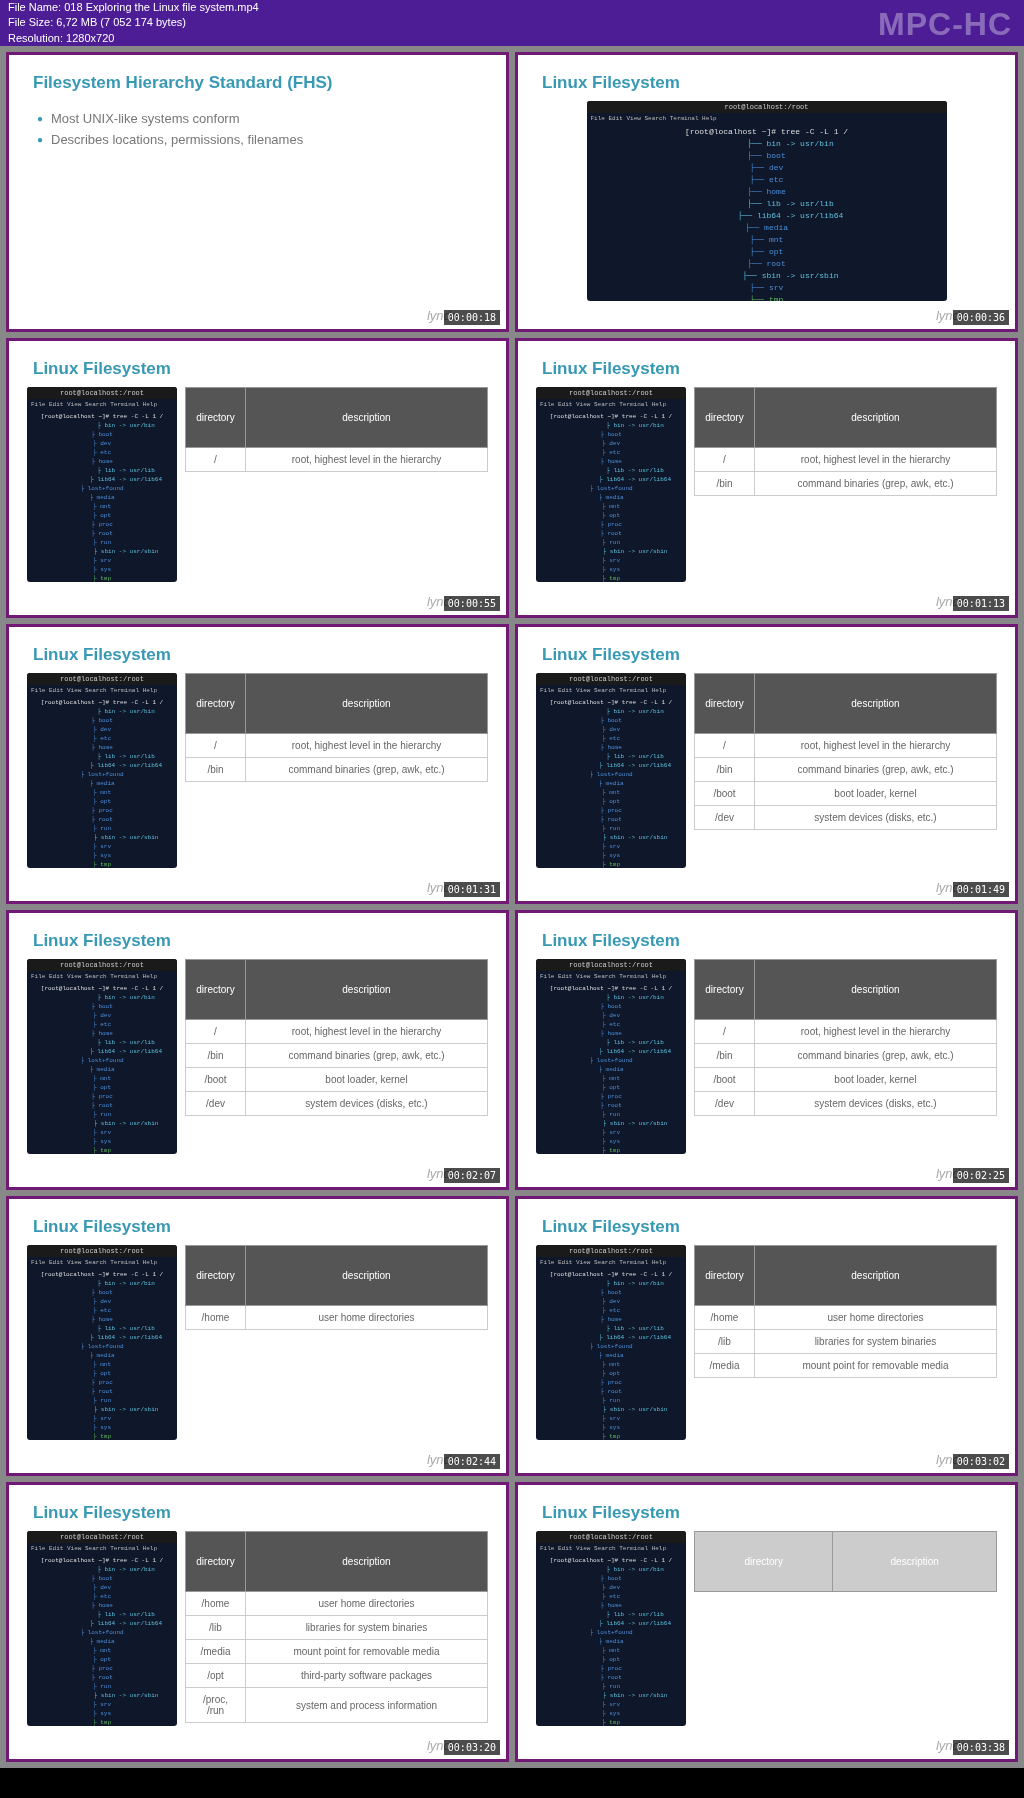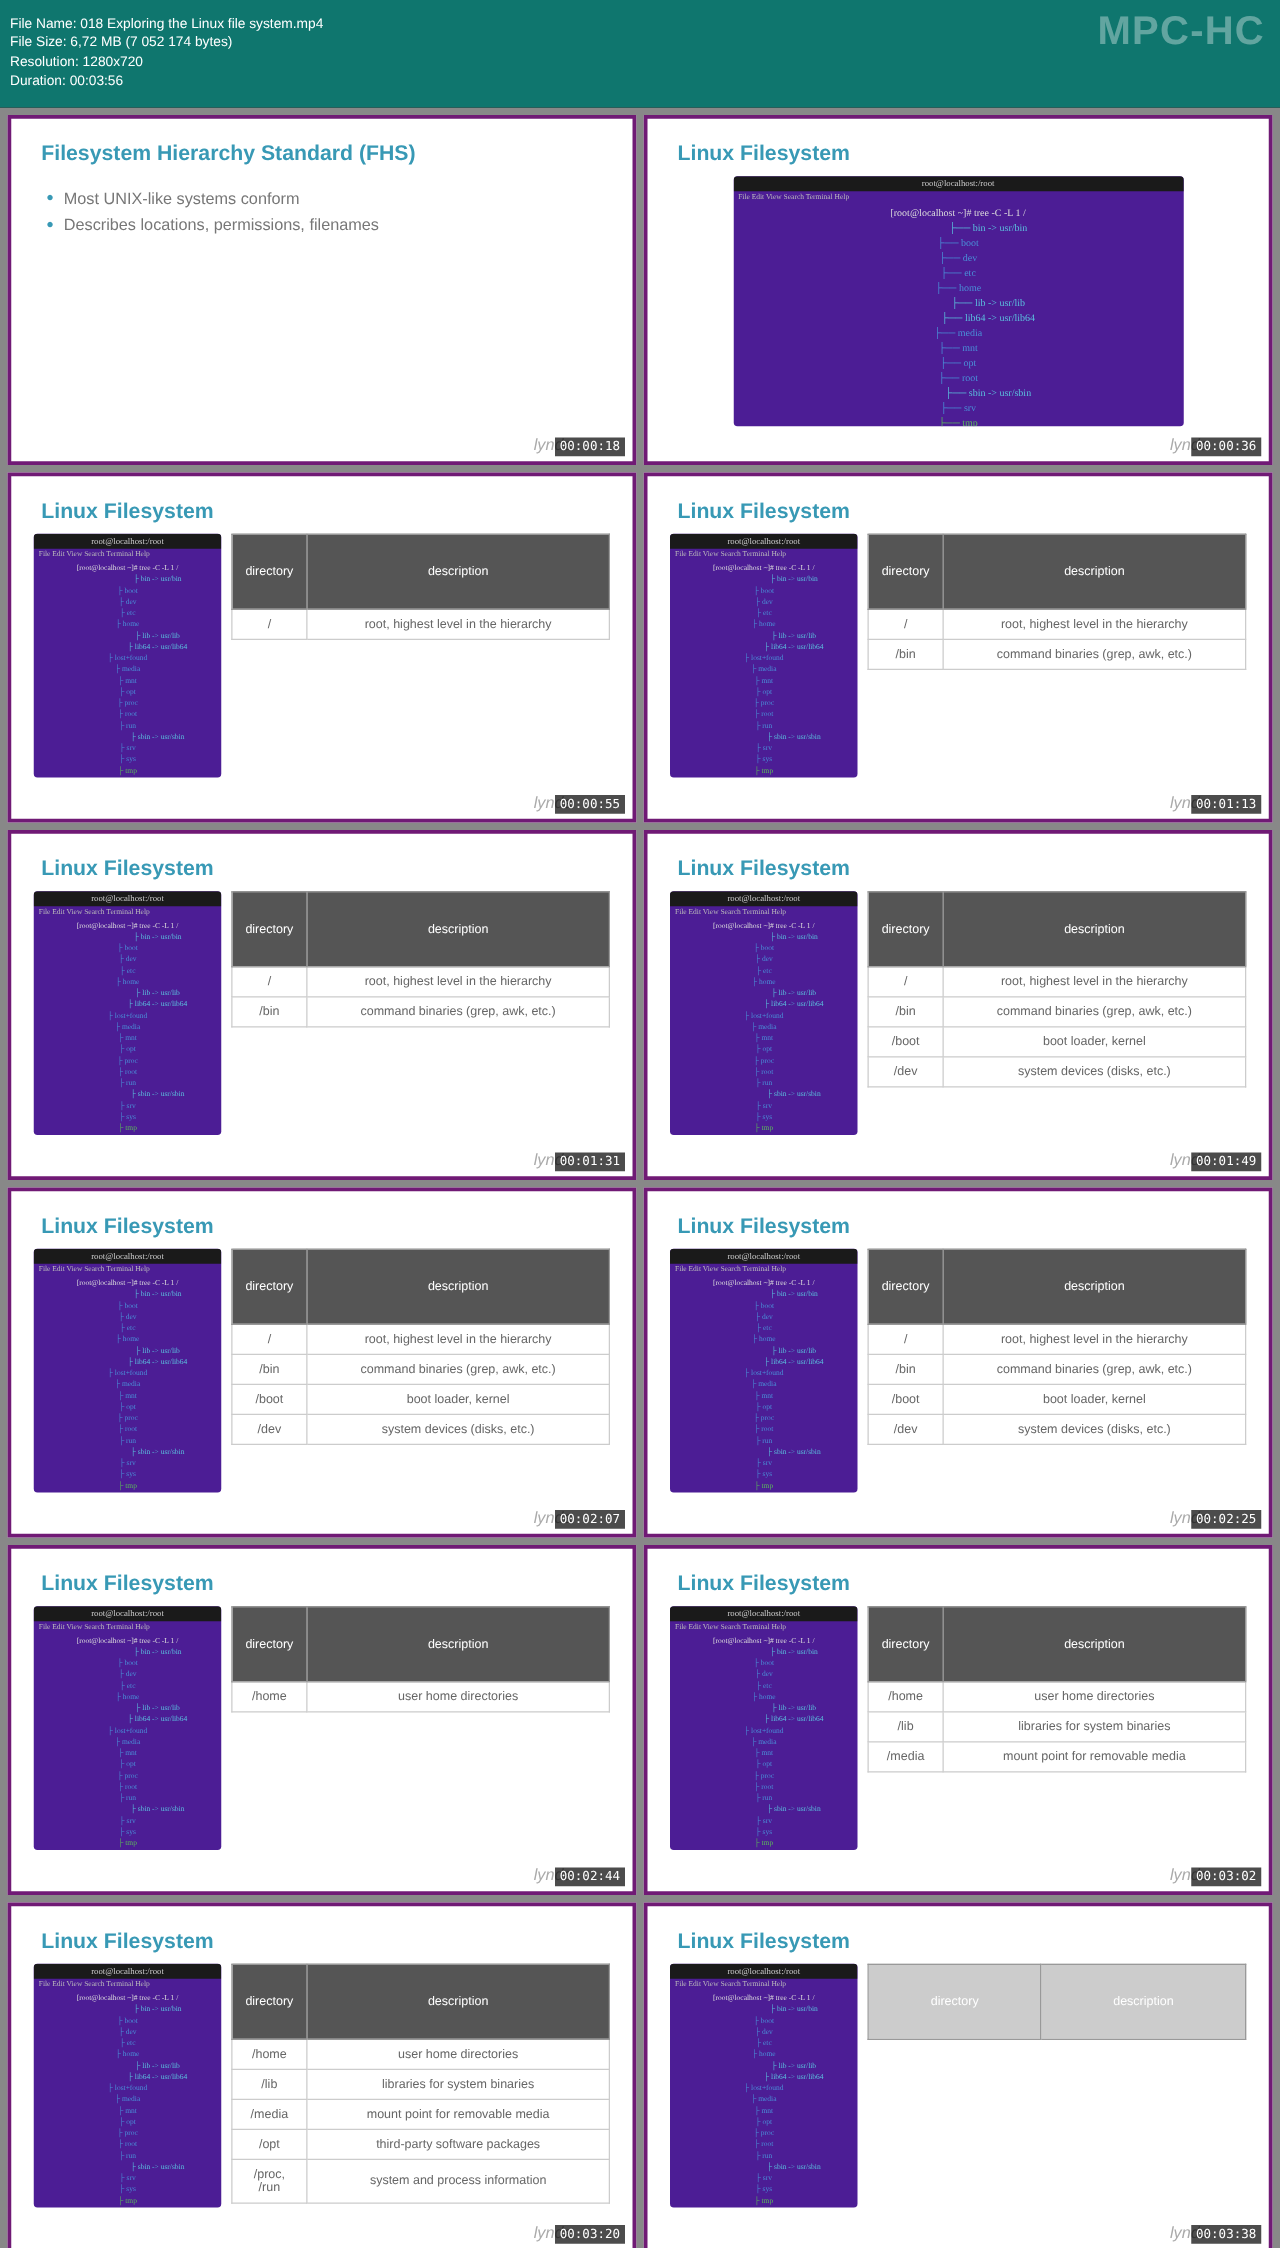--- a/index.html
+++ b/index.html
@@ -1,29 +1,29 @@
 <!DOCTYPE html>
 <html><head>
 <meta charset="utf-8">
 <style>
 * { margin: 0; padding: 0; box-sizing: border-box; }
 body { font-family: Arial, sans-serif; background: #000; width: 1024px; }
-.header { background: #0f766e; color: #fff; padding: 12px 8px; font-size: 11px; position: relative; }
+.header { background: #4c1d95; color: #fff; padding: 0 8px; font-size: 11px; position: relative; }
 .header-line { line-height: 1.4; }
 .logo { position: absolute; right: 12px; top: 6px; font-size: 32px; font-weight: bold; color: rgba(255,255,255,0.35); letter-spacing: 1px; text-align: center; }
 .grid { display: grid; grid-template-columns: 1fr 1fr; gap: 6px; padding: 6px; background: #888; }
 .thumb { background: #fff; position: relative; height: 280px; overflow: hidden; border: 3px solid #701a75; }
 .slide-title { color: #3899b5; font-size: 17px; font-weight: bold; padding: 18px 24px 8px; }
 .bullets { padding: 4px 28px; }
 .bullet { color: #777; font-size: 13px; margin: 6px 0; position: relative; padding-left: 14px; }
 .bullet::before { content: "●"; color: #3899b5; position: absolute; left: 0; font-size: 10px; top: 2px; }
 .watermark { position: absolute; bottom: 6px; right: 48px; color: #aaa; font-size: 13px; font-style: italic; }
 .timestamp { position: absolute; bottom: 4px; right: 6px; background: rgba(0,0,0,0.7); color: #fff; font-size: 10px; padding: 2px 4px; font-family: monospace; }
 .content-row { display: flex; padding: 0 18px; gap: 8px; align-items: flex-start; }
-.terminal { background: #4c1d95; width: 150px; height: 195px; font-size: 6px; color: #888; font-family: Liberation Serif, serif; border-radius: 3px; overflow: hidden; }
+.terminal { background: #0f172a; width: 150px; height: 195px; font-size: 6px; color: #888; font-family: Liberation Mono, monospace; border-radius: 3px; overflow: hidden; }
 .terminal-big { width: 360px; height: 200px; margin: 0 auto; font-size: 8px; }
 .term-title { background: #1a1a1a; color: #ccc; text-align: center; padding: 2px; font-size: 7px; }
 .term-menu { color: #bbb; padding: 2px 4px; font-size: 6px; }
 .term-body { padding: 2px 4px; line-height: 1.5; text-align: center; }
 .t-cyan { color: #5bc0de; margin-left: 48px; }
 .t-blue { color: #4a8fd8; }
 .t-white { color: #ddd; }
 .t-green { color: #5cb85c; }
 .dir-table { flex: 1; border-collapse: collapse; font-size: 10px; }
 .dir-table th { background: #555; color: #fff; padding: 24px 8px; font-weight: normal; border: 1px solid #999; }
@@ -31,21 +31,20 @@
 .dir-table td:first-child { width: 60px; }
 .dir-table.faded th { background: #ccc; color: #fff; }
 </style>
 </head>
 <body>
 
 <div class="header">
   <div class="header-line"><span>File Name: </span><span>018 Exploring the Linux file system.mp4</span></div>
   <div class="header-line"><span>File Size: </span><span>6,72 MB (7 052 174 bytes)</span></div>
   <div class="header-line"><span>Resolution: </span><span>1280x720</span></div>
-  <div class="header-line"><span>Duration: </span><span>00:03:56</span></div>
   <div class="logo">MPC-HC</div>
 </div>
 
 <div class="grid">
 
   <div class="thumb">
     <div class="slide-title">Filesystem Hierarchy Standard (FHS)</div>
     <div class="bullets">
       <div class="bullet">Most UNIX-like systems conform</div>
       <div class="bullet">Describes locations, permissions, filenames</div>

